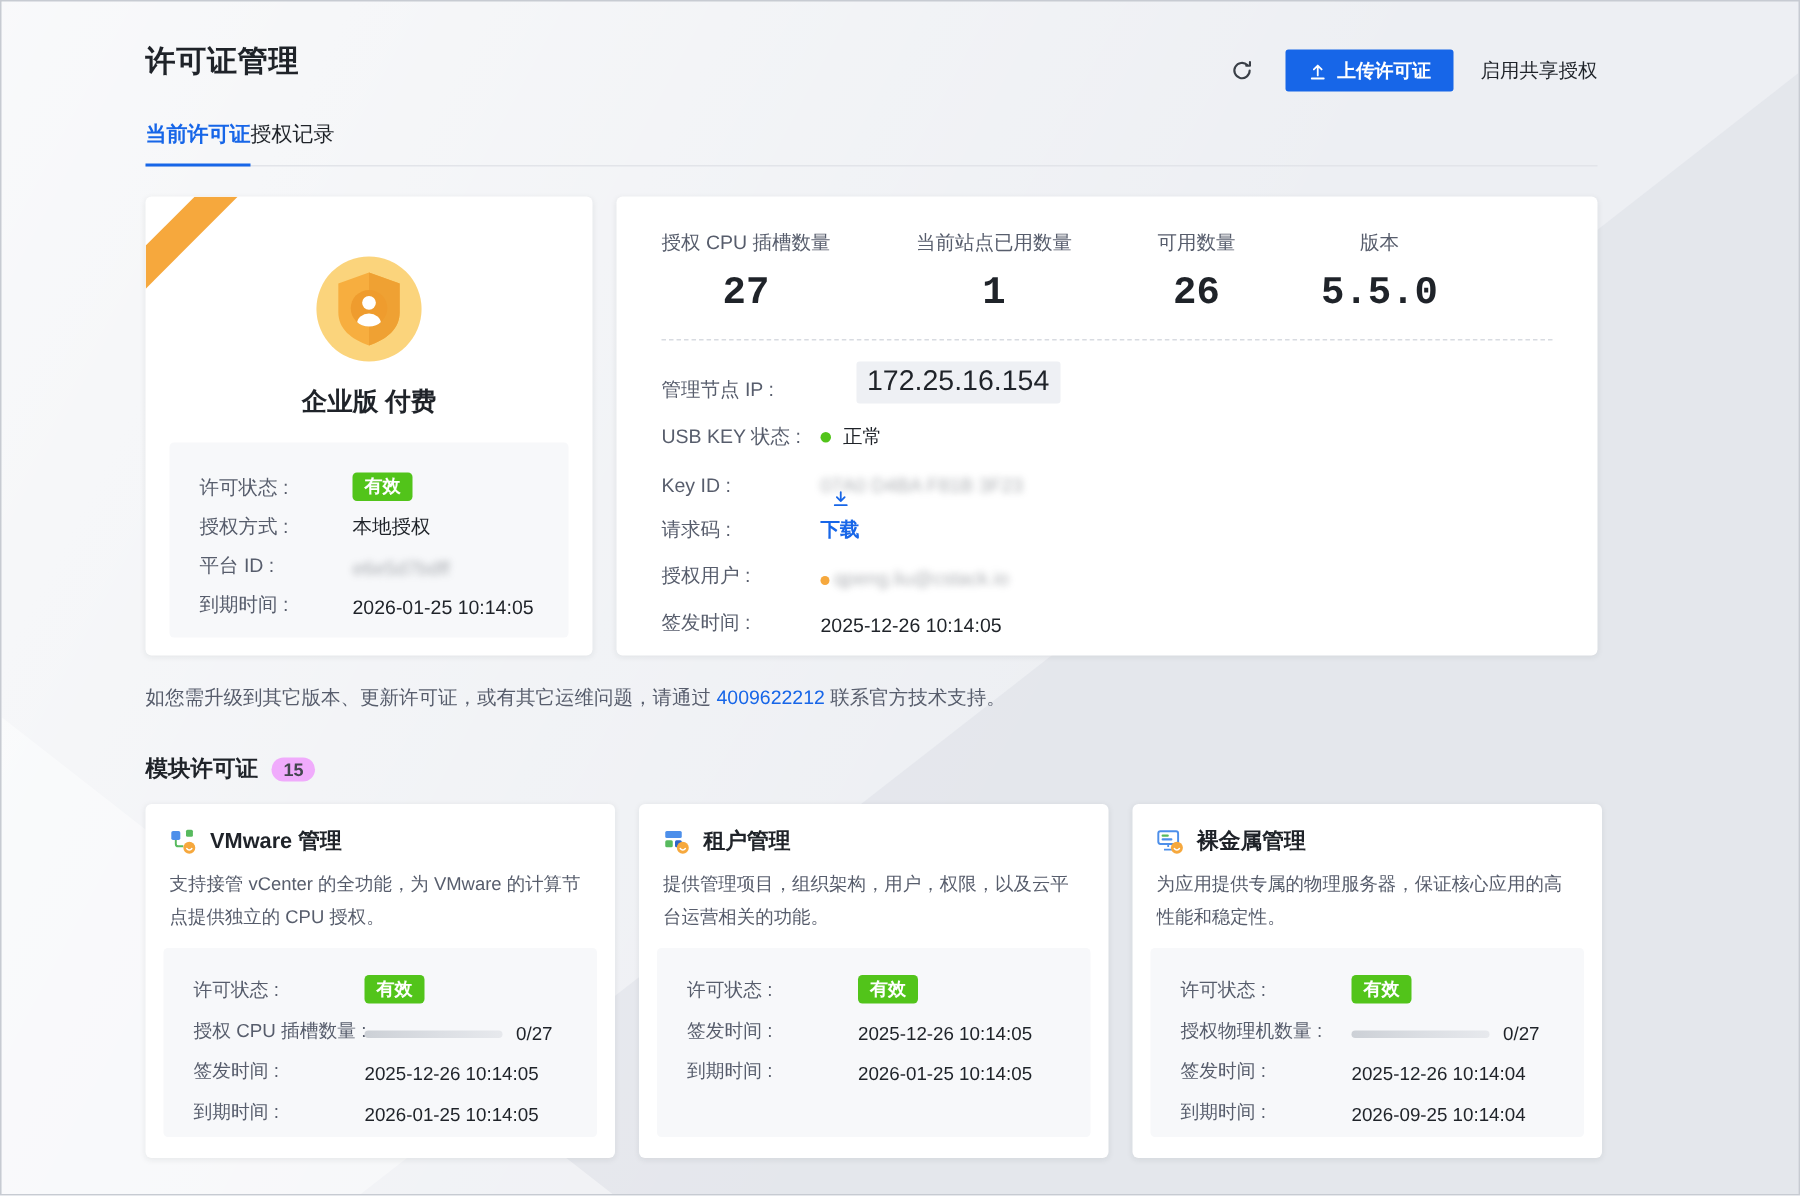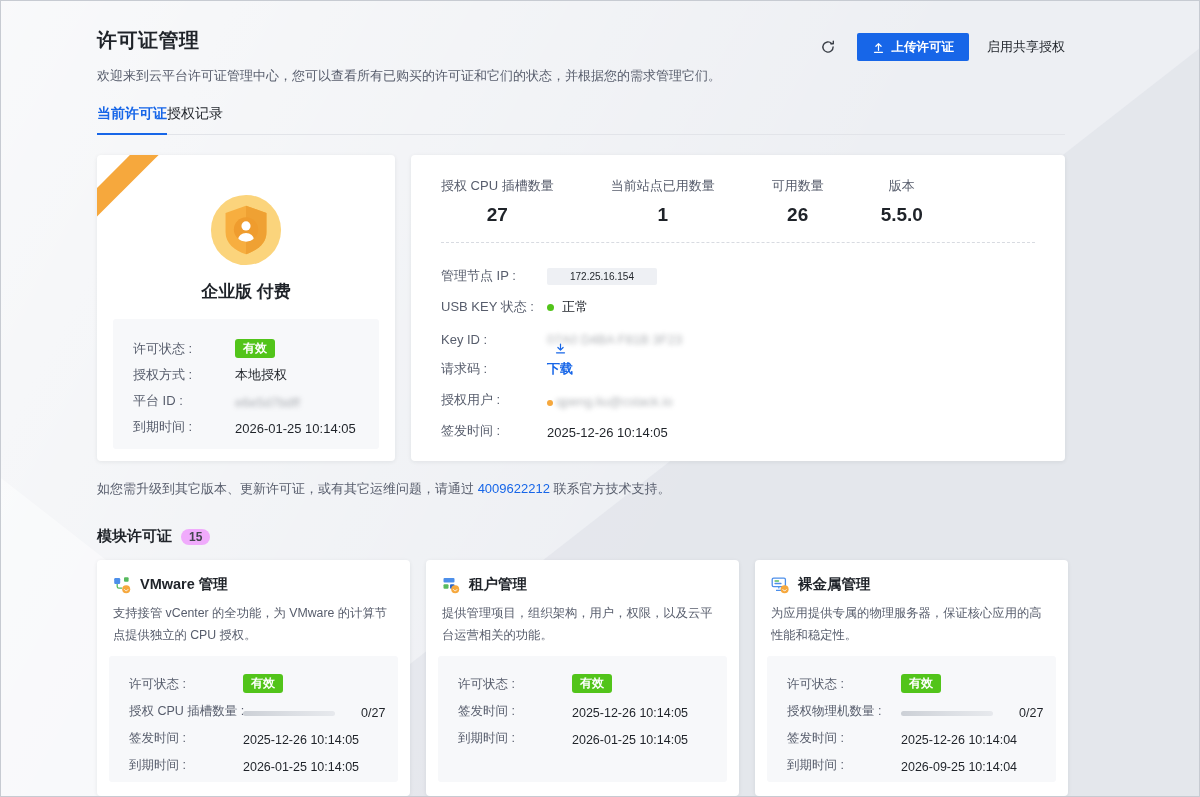--- a/index.html
+++ b/index.html
@@ -44,34 +44,34 @@
   .edition-title{margin-top:13px;text-align:center;font-size:17px;font-weight:700;color:var(--text-dark);}
   .info-box{margin:16px 16px 0;background:var(--box-bg);border-radius:3px;padding:13px 20px;}
   .info-row{display:flex;align-items:flex-end;font-size:13px;}
   .edition-box .info-row{height:26px;}
   .row-label{color:var(--text-gray);flex:none;white-space:nowrap;}
   .edition-box .row-label{width:102px;}
   .row-value{color:var(--text-dark);white-space:nowrap;}
   .badge{display:inline-block;background:var(--success);color:#fff;font-size:12px;font-weight:600;
     padding:2px 8px;border-radius:3px;line-height:1.25;}
   .blurred{filter:blur(2.6px);opacity:.55;color:#6b7078;user-select:none;}
-  .chip{background:var(--chip-bg);color:var(--text-dark);padding:3px 23px;border-radius:2px;font-size:10px;}
+  .chip{background:var(--chip-bg);color:var(--text-dark);padding:3px 7px;border-radius:2px;font-size:19px;margin-left:24px;}
   .status-dot{display:inline-block;width:7px;height:7px;border-radius:50%;background:var(--success);margin-right:8px;}
   .user-dot{display:inline-block;width:6px;height:6px;border-radius:50%;background:var(--orange);margin-right:3px;}
   .link{display:inline-flex;align-items:center;gap:5px;color:var(--accent);cursor:pointer;font-weight:600;flex-direction:column;}
-  .progress-wrap{display:inline-flex;align-items:center;gap:26px;}
+  .progress-wrap{display:inline-flex;align-items:center;gap:9px;}
   .progress-track{width:92px;height:5px;border-radius:3px;
     background:linear-gradient(90deg,#ccd0d6 0%,#dcdfe4 55%,#e7e9ed 100%);}
   .progress-text{font-size:12.5px;color:var(--text-dark);}
 
   .summary-card{flex:1;height:306px;padding:22px 30px;}
   .stats{display:flex;}
   .stat{text-align:center;margin-right:57px;}
   .stat-label{font-size:13px;color:var(--text-gray);white-space:nowrap;}
-  .stat-value{margin-top:9px;font-size:19px;font-weight:700;color:var(--text-dark);}
+  .stat-value{margin-top:9px;font-size:26px;font-weight:700;color:var(--text-dark);font-family:Liberation Mono, monospace;}
   .dashed-divider{margin-top:16px;border-top:1px dashed #d8dbe1;}
   .summary-rows{margin-top:11px;}
   .summary-rows .info-row{height:31px;}
   .summary-rows .row-label{width:106px;}
 
   
   .support-note{margin-top:19px;font-size:13px;color:var(--text-gray);}
   .support-note a{color:var(--accent);text-decoration:none;cursor:pointer;}
 
   
@@ -95,21 +95,20 @@
 <div class="viewport">
   <div class="deco-a"></div>
   <div class="deco-b"></div>
   <div class="deco-c"></div>
 
   <div class="content">
 
     <div class="header-row">
       <div>
         <div class="page-title">许可证管理</div>
-        <div class="page-desc">欢迎来到云平台许可证管理中心，您可以查看所有已购买的许可证和它们的状态，并根据您的需求管理它们。</div>
       </div>
       <div class="header-actions">
         <span class="icon-btn">
           <svg width="16" height="16" viewBox="0 0 16 16">
               <path d="M13.1 8a5.1 5.1 0 1 1-1.5-3.6" fill="none" stroke="#3a3f47" stroke-width="1.4" stroke-linecap="round"></path>
               <path d="M13.3 2.3v2.5h-2.5" fill="none" stroke="#3a3f47" stroke-width="1.4" stroke-linecap="round" stroke-linejoin="round"></path>
             </svg>
         </span>
         <button class="btn-primary">
           <span class="icon-btn" style="width:13px;height:13px">

